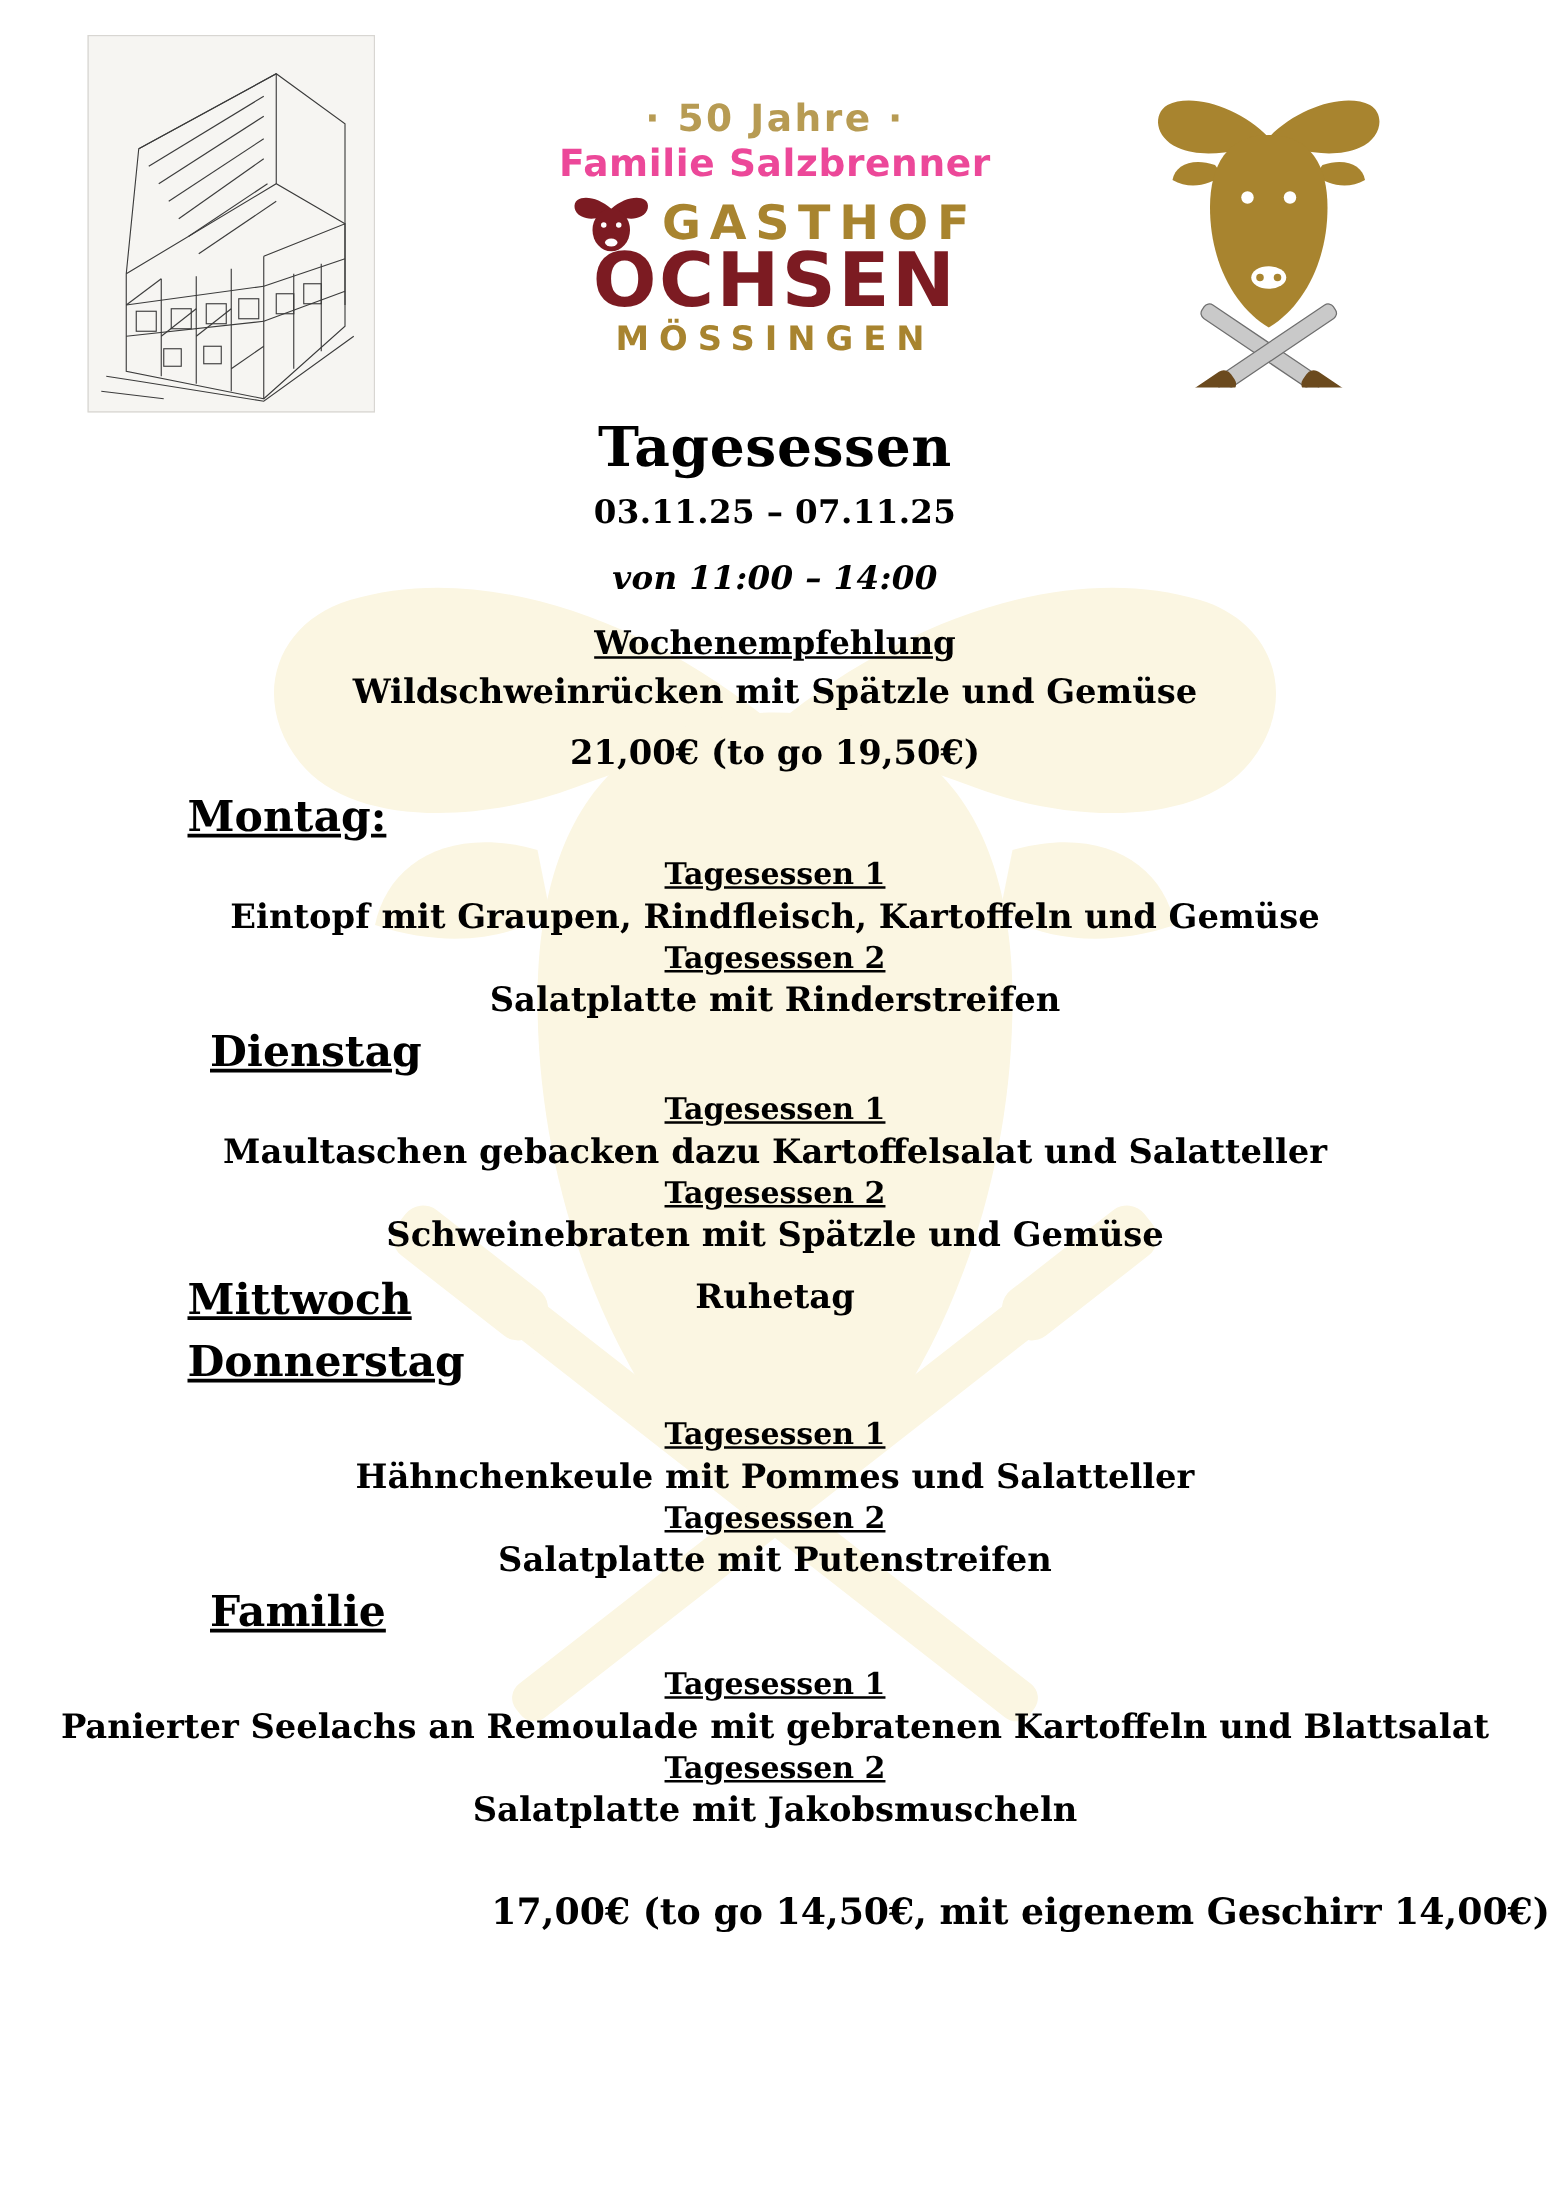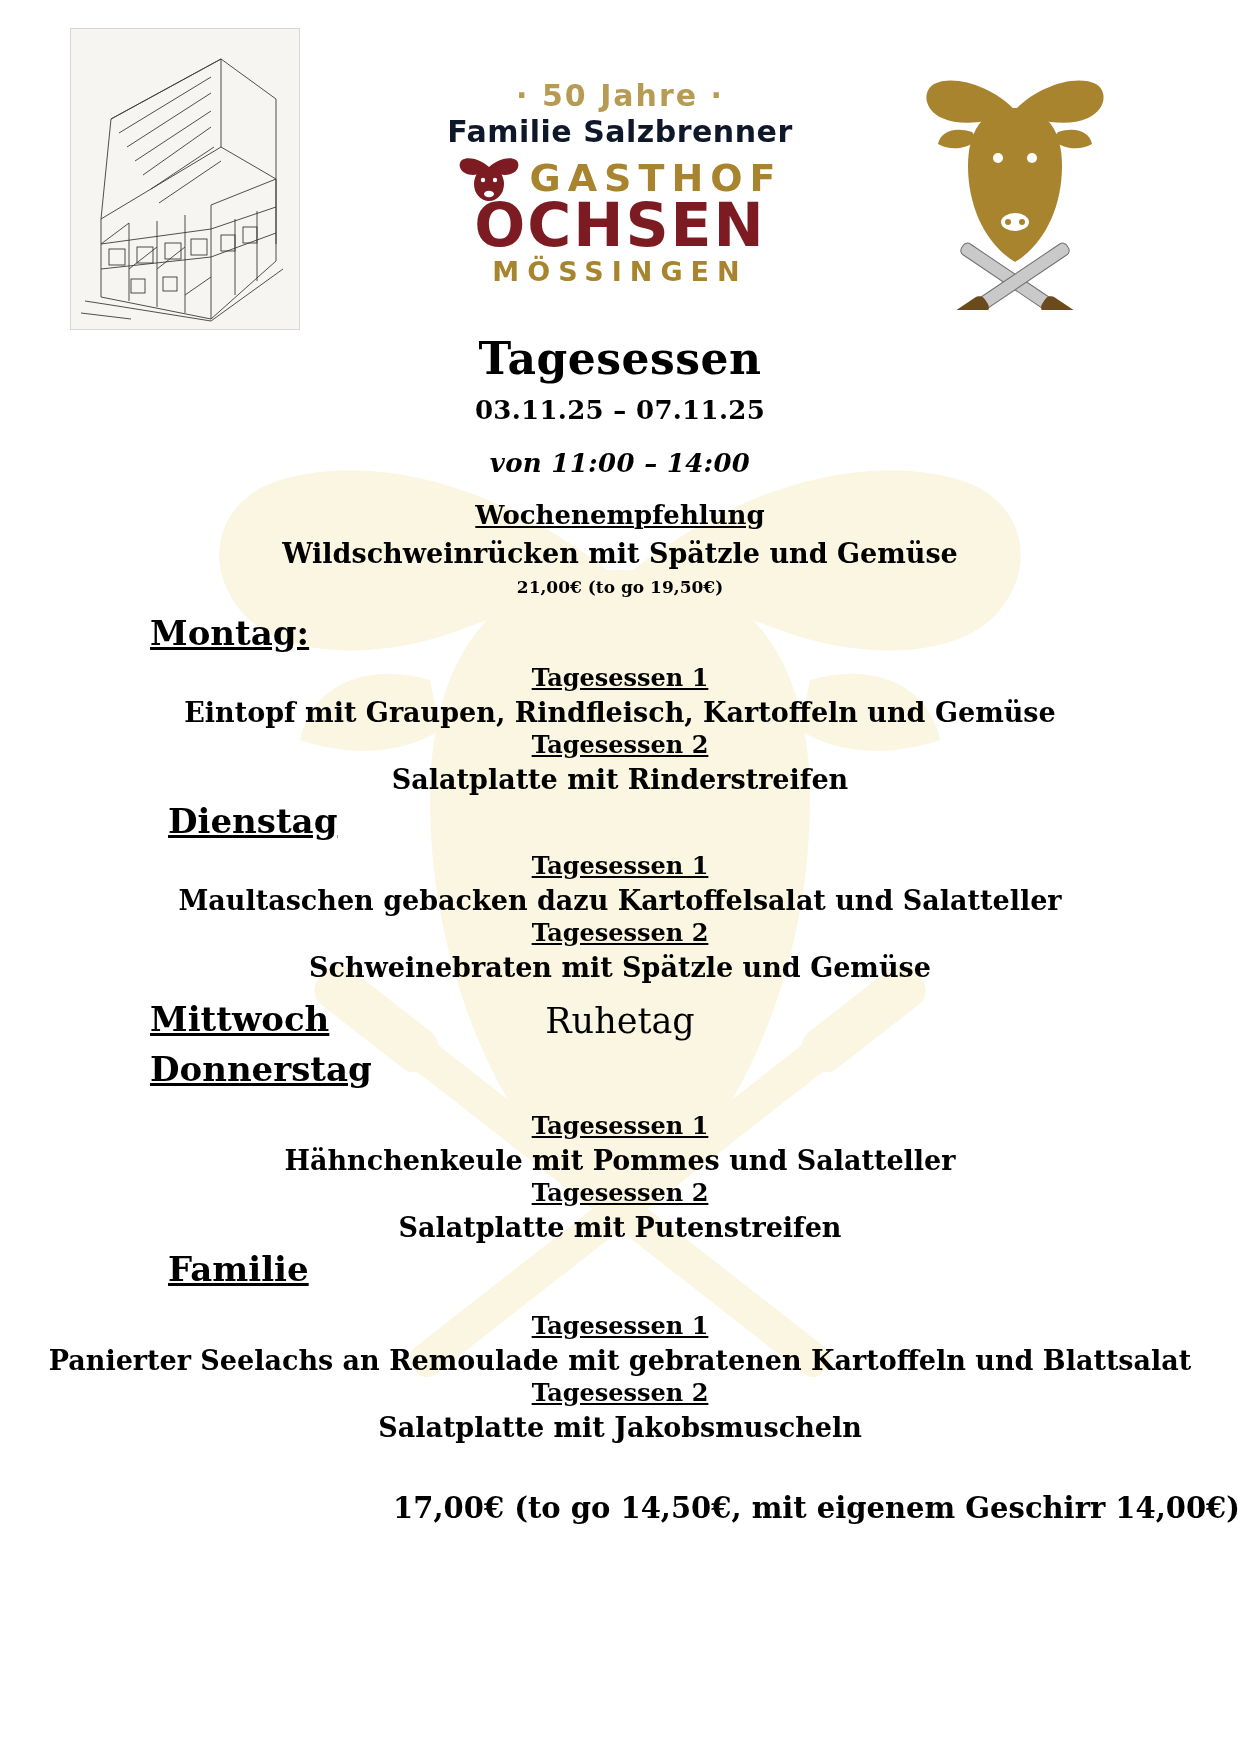--- a/index.html
+++ b/index.html
@@ -65,21 +65,21 @@
     font-family: "DejaVu Sans", "Liberation Sans", sans-serif;
   }
   .brand-top {
     color: #b79b53;
     font-size: 30px;
     font-weight: bold;
     letter-spacing: 2px;
     line-height: 1.05;
   }
   .brand-family {
-    color: #0f172a;
+    color: #ec4899;
     font-size: 30px;
     font-weight: bold;
     letter-spacing: 0.5px;
     margin-top: 2px;
   }
   .brand-row {
     display: flex;
     align-items: center;
     justify-content: center;
     gap: 10px;
@@ -139,23 +139,23 @@
     font-weight: bold;
     margin-top: 22px;
     text-decoration: underline;
   }
   .rec-dish {
     font-size: 27px;
     font-weight: bold;
     margin-top: 8px;
   }
   .rec-price {
-    font-size: 17px;
-    font-weight: bold;
-    margin-top: 8px;
+    font-size: 27px;
+    font-weight: bold;
+    margin-top: 18px;
   }
 
   
   .days {
     position: relative;
     z-index: 2;
     margin-top: 16px;
   }
   .day {
     position: relative;
@@ -193,22 +193,22 @@
     position: relative;
     height: 44px;
   }
   .day-closed .day-name { position: absolute; left: 0; top: 0; }
   .day-closed .closed-text {
     position: absolute;
     left: 0;
     right: 0;
     top: 2px;
     text-align: center;
-    font-size: 35px;
-    font-weight: normal;
+    font-size: 27px;
+    font-weight: bold;
   }
 
   .footer-price {
     position: relative;
     z-index: 2;
     text-align: right;
     font-size: 29px;
     font-weight: bold;
     margin-top: 48px;
   }

